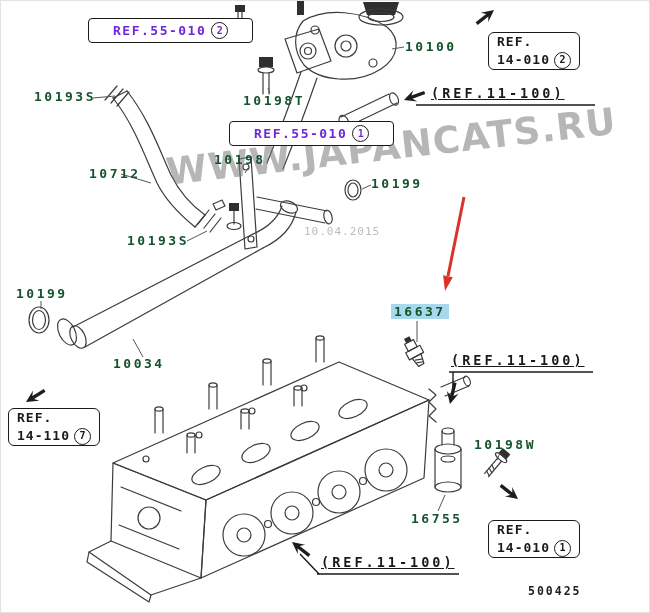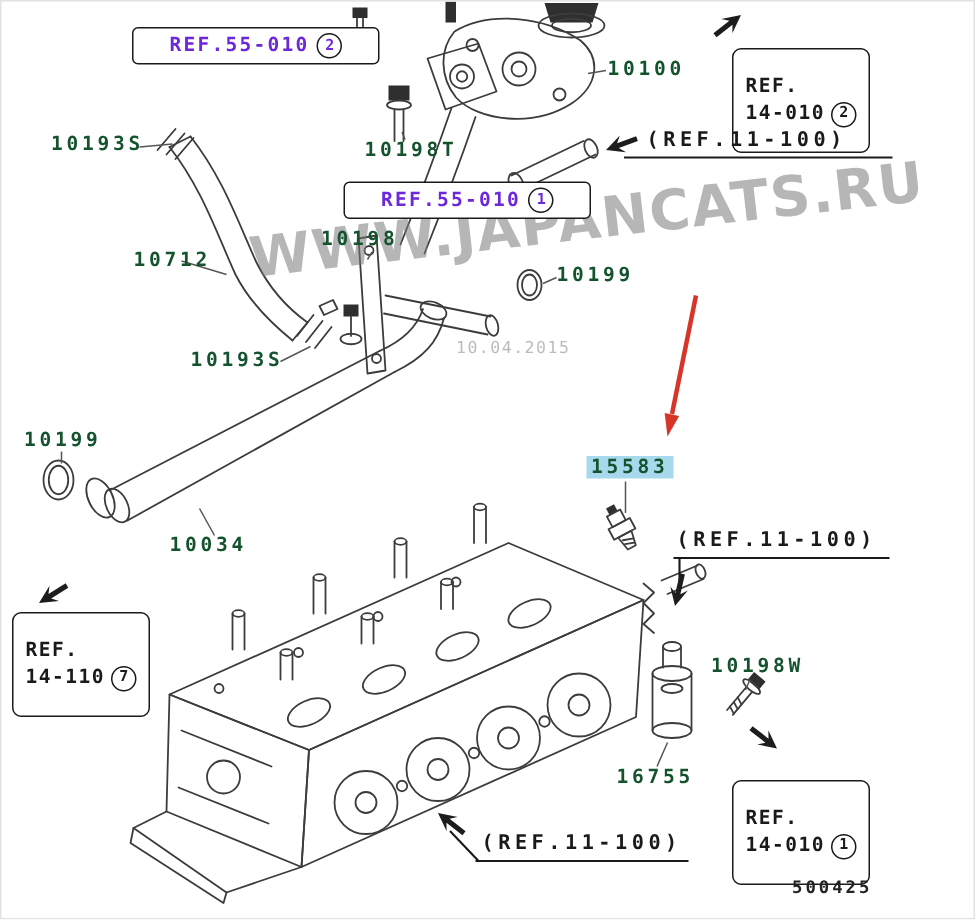--- a/index.html
+++ b/index.html
@@ -16,32 +16,32 @@
   }
   .hl{background:var(--hl);padding:1px 3px;}
   .refbox{
     position:absolute;display:inline-flex;align-items:center;gap:5px;
     border:1.6px solid #1a1a1a;border-radius:4px;background:#fff;
     padding:3px 24px;color:#6d28d9;font-size:13px;font-weight:bold;
     letter-spacing:1.5px;white-space:nowrap;line-height:1;
   }
   .refbox2{
     position:absolute;border:1.6px solid #1a1a1a;border-radius:6px;background:#fff;
-    padding:16px 8px;color:#1a1a1a;font-size:13px;font-weight:bold;
+    padding:0 8px;color:#1a1a1a;font-size:13px;font-weight:bold;
     letter-spacing:1px;line-height:1.4;white-space:nowrap;
   }
   .refbox2 .row{display:flex;align-items:center;gap:4px;}
   .circ{
     display:inline-flex;align-items:center;justify-content:center;
     width:15px;height:15px;border:1.5px solid #1a1a1a;border-radius:50%;
     font-size:10px;letter-spacing:0;flex:0 0 auto;
   }
   .reflink{
     position:absolute;color:#1a1a1a;font-size:13.5px;font-weight:bold;
-    letter-spacing:3px;white-space:nowrap;line-height:1;
+    letter-spacing:3px;white-space:nowrap;line-height:1;text-decoration:underline;
   }
   .watermark{
     position:absolute;left:163px;top:150px;transform:rotate(-6.5deg);
     transform-origin:left top;font-family:"DejaVu Sans","Liberation Sans",sans-serif;
     font-size:37px;font-weight:bold;color:rgba(122,122,122,0.55);
     letter-spacing:1px;white-space:nowrap;pointer-events:none;
   }
   .datestamp{
     position:absolute;left:303px;top:208px;color:#bcbcbc;font-size:11px;
     letter-spacing:1px;white-space:nowrap;margin-top:16px;
@@ -329,18 +329,18 @@
 
   <div class="plabel" style="left:33px;top:89px">10193S</div>
   <div class="plabel" style="left:242px;top:93px">10198T</div>
   <div class="plabel" style="left:404px;top:39px">10100</div>
   <div class="plabel" style="left:88px;top:166px">10712</div>
   <div class="plabel" style="left:213px;top:152px">10198</div>
   <div class="plabel" style="left:370px;top:176px">10199</div>
   <div class="plabel" style="left:126px;top:233px">10193S</div>
   <div class="plabel" style="left:15px;top:286px">10199</div>
   <div class="plabel" style="left:112px;top:356px">10034</div>
-  <div class="plabel hl" style="left:390px;top:303px">15583</div>
+  <div class="plabel hl" style="left:390px;top:303px">16637</div>
   <div class="plabel" style="left:473px;top:437px">10198W</div>
   <div class="plabel" style="left:410px;top:511px">16755</div>
 
   <div class="diagnum">500425</div>
 </div>
 
 </body></html>

